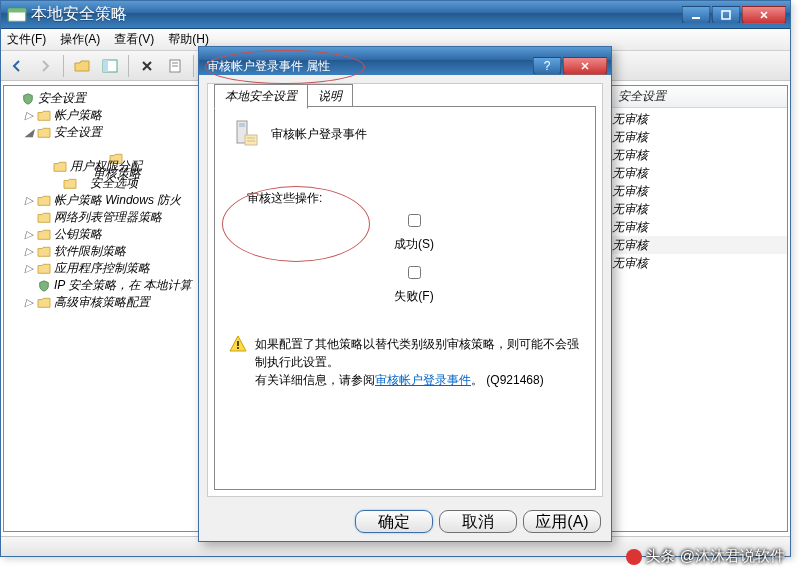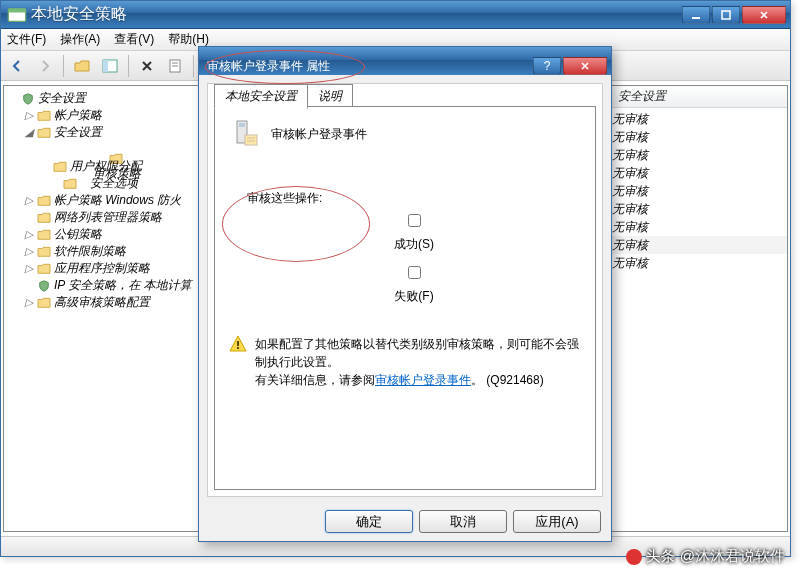--- a/index.html
+++ b/index.html
@@ -43,21 +43,21 @@
   .tab { padding:3px 10px; border:1px solid #888; background:#fff; margin-right:-1px; font-size:12px; cursor:pointer; position:relative; top:1px;}
   .tab.active { border-bottom-color:#fff; z-index:1; }
   .tabpane { position:absolute; left:6px; right:6px; top:22px; bottom:6px; border:1px solid #888; background:#fff; padding:10px 14px; }
   .event-row { display:flex; align-items:center; gap:10px; margin-bottom:18px;}
   .chk { display:flex; align-items:center; gap:6px; margin:4px 0 10px 18px;flex-direction:column;}
   .chk input { width:13px; height:13px; }
   .info { display:flex; gap:8px; margin-top:30px; font-size:12px; line-height:1.5; }
   .info .warn { width:18px; height:18px; flex-shrink:0;}
   .info a { color:#0066cc; text-decoration:underline; cursor:pointer;}
   .dlg-buttons { position:absolute; right:10px; bottom:8px; display:flex; gap:6px; }
-  .btn { width:88px; height:23px; background:linear-gradient(#fdfdfd,#e3e3e3); border:1px solid #707070; border-radius:3px; font-size:13px; cursor:pointer;}
+  .btn { width:78px; height:23px; background:linear-gradient(#fdfdfd,#e3e3e3); border:1px solid #707070; border-radius:9px; font-size:16px; cursor:pointer;}
   .btn.def { border:1px solid #3b6ea5; box-shadow:0 0 2px #6ab6ff;}
   .btn:disabled { color:#888; }
 
   .annot { position:absolute; border:1px solid #c55353; border-radius:50%; pointer-events:none; }
   .watermark { position:absolute; right:16px; bottom:8px; color:#fdfdfd; font-size:15px; text-shadow:0 0 3px #000, 0 0 4px #000; display:flex; align-items:center; gap:4px;}
   .watermark .logo { width:16px; height:16px; border-radius:50%; background:#d33; display:inline-block;}
 </style>
 </head>
 <body>
 

